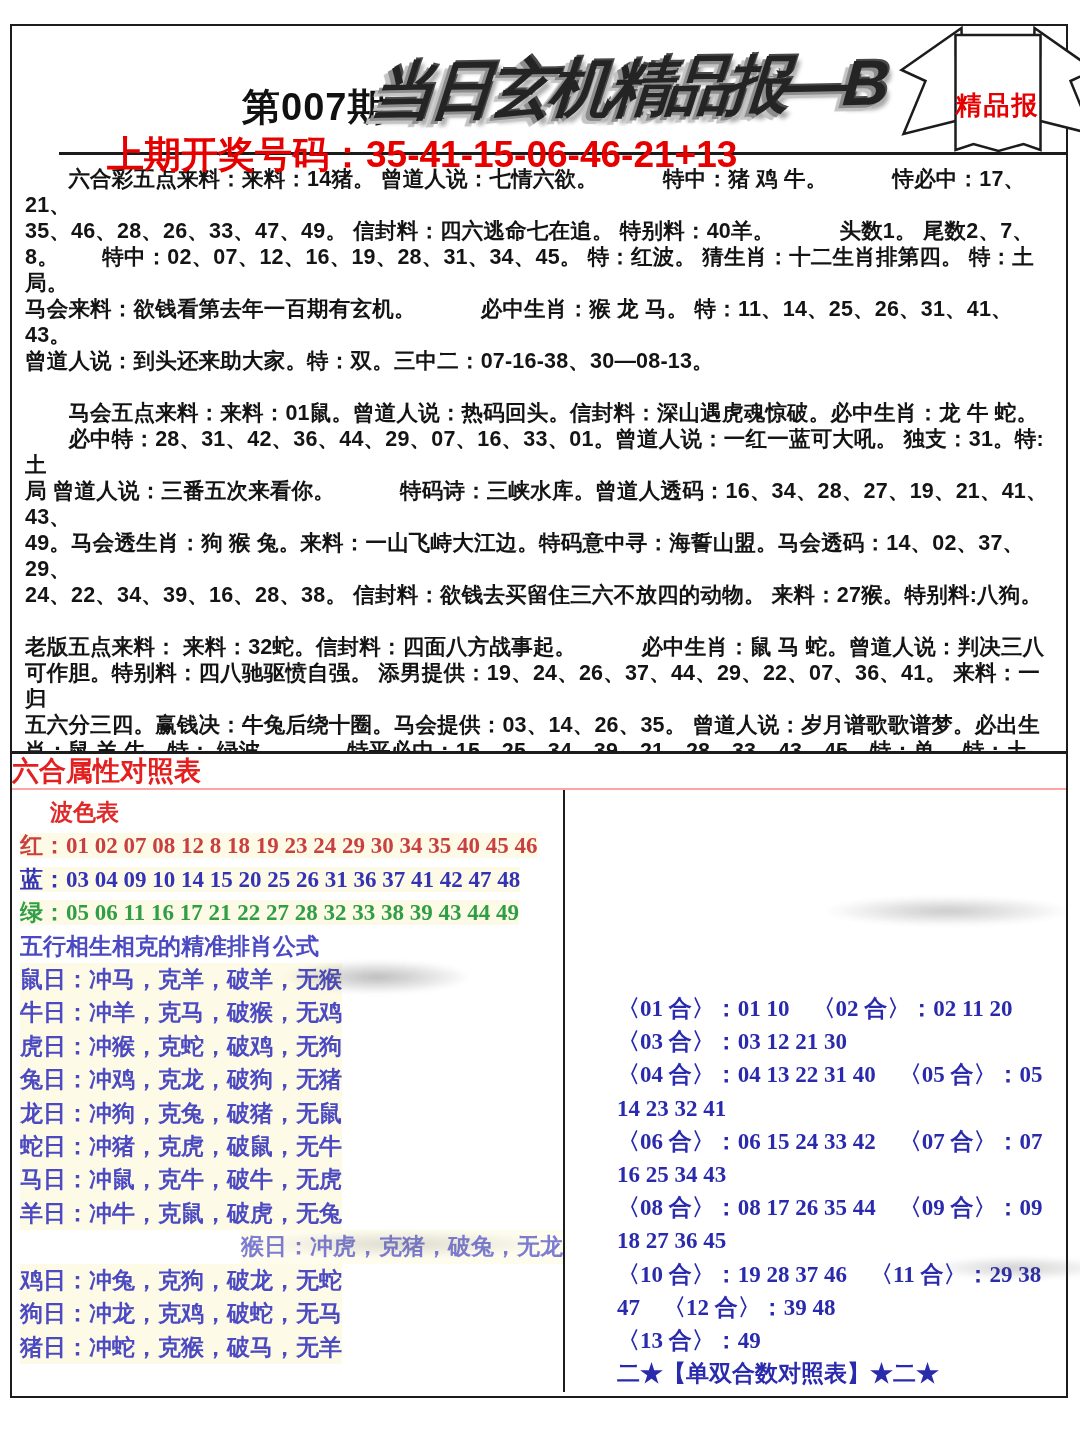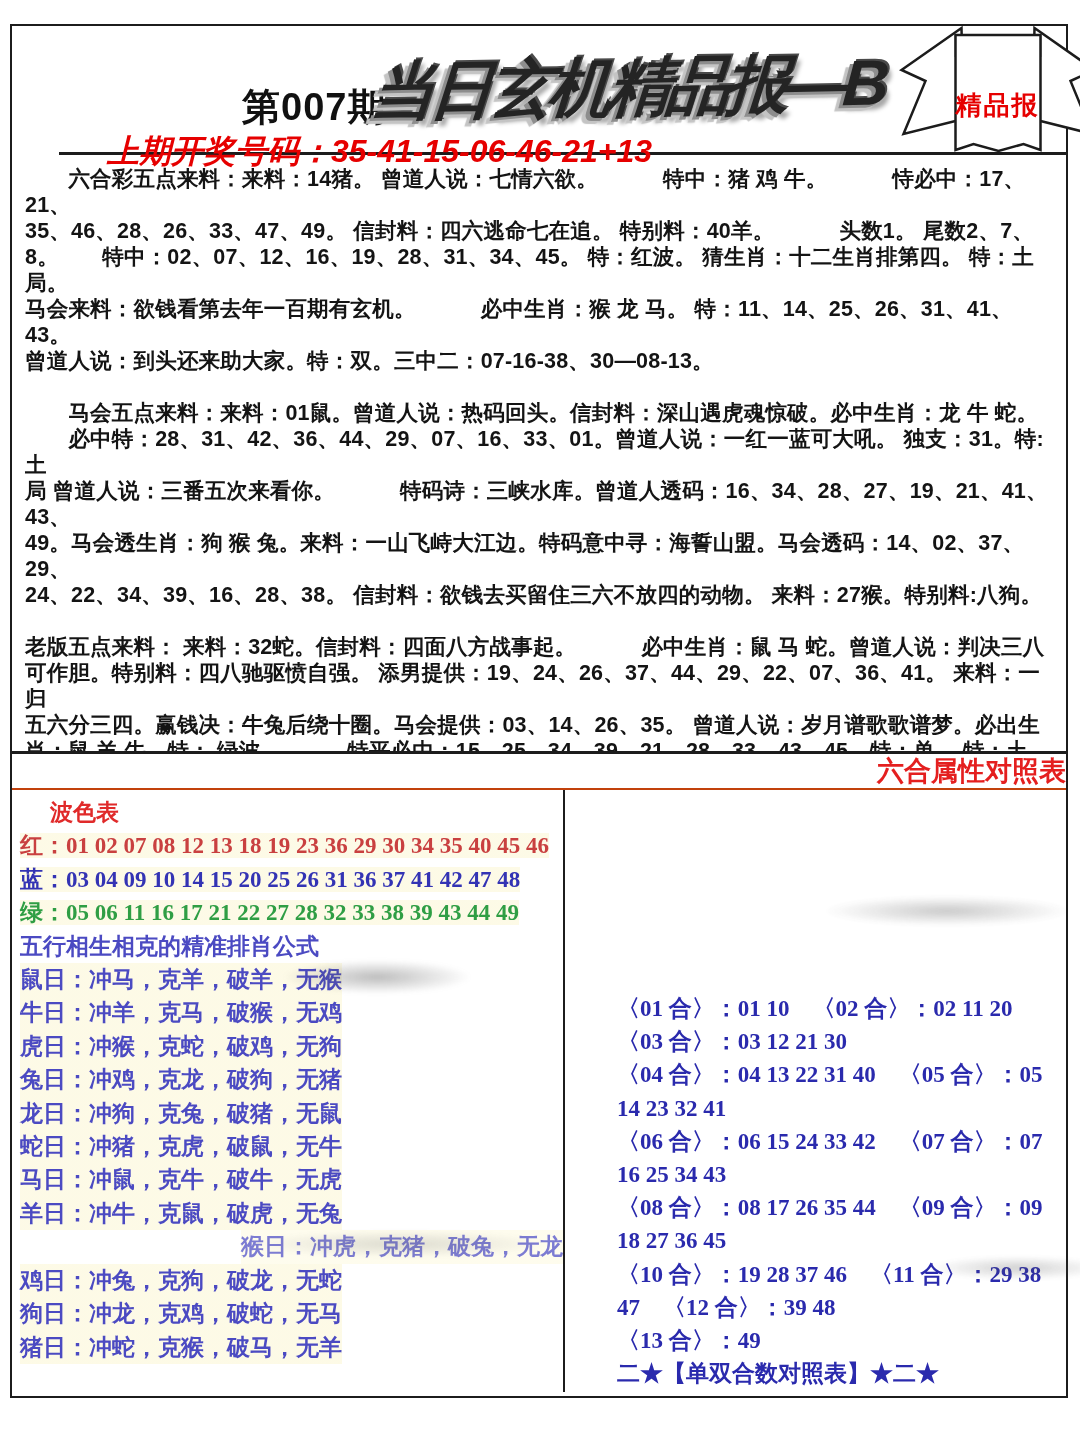--- a/index.html
+++ b/index.html
@@ -14,32 +14,32 @@
   }
   
   .header{position:relative;height:126px;border-bottom:3px solid #1c1c1c;margin-left:47px;}
   .issue{position:absolute;left:183px;top:56px;font-size:38px;font-weight:900;color:#111;letter-spacing:1px;}
   .title3d{
     position:absolute;left:312px;top:18px;white-space:nowrap;
     font-size:64px;font-weight:900;font-style:italic;letter-spacing:-5px;color:#242424;
     transform:rotate(-1deg) skewX(-5deg);
     text-shadow:-4px 3px 0 #8d8d8d,-8px 6px 1px #c4c4c4,2px -2px 0 #4a4a4a,4px 5px 4px rgba(0,0,0,.35);
   }
-  .lastdraw{position:absolute;left:48px;top:104px;font-size:32px;font-weight:900;color:#e60000;white-space:nowrap;font-style:italic;}
+  .lastdraw{position:absolute;left:48px;top:104px;font-size:37px;font-weight:900;color:#e60000;white-space:nowrap;}
   .ribbon{position:absolute;left:833px;top:-4px;width:212px;height:138px;z-index:5;}
   
   .tips{
     height:585px;border-bottom:3px solid #1c1c1c;padding:11px 12px 0 13px;
     font-size:21.5px;line-height:26px;font-weight:bold;color:#141414;overflow:hidden;
   }
   .para{white-space:pre-wrap;margin:0 5px 26px 0;letter-spacing:0.2px;}
   
   .band{
-    height:34px;border-bottom:2px solid #c2410c;
-    text-align:right;padding-left:372px;
+    height:34px;border-bottom:2px solid #fca5a5;
+    text-align:left;
   }
   .band span{font-size:27px;font-weight:900;color:#e41f1f;line-height:34px;}
   
   .bottom{display:flex;height:602px;gap:36px;}
   .leftcol{
     width:543px;border-right:2px solid #1c1c1c;padding:6px 0 0 8px;
     font-size:23px;line-height:33.4px;font-weight:bold;overflow:hidden;
   }
   .wave-title{color:#e02a2a;padding-left:30px;}
   .wave-row{font-family:"Liberation Serif",serif;white-space:nowrap;}
@@ -106,21 +106,21 @@
   </div>
 
   <div class="band">
     <span>六合属性对照表</span>
   </div>
 
   <div class="bottom">
 
     <div class="leftcol">
       <div class="wave-title">波色表</div>
-      <div class="wave-row wave-red"><span class="hl">红：01 02 07 08 12 13 18 19 23 36 29 30 34 35 40 45 46</span></div>
+      <div class="wave-row wave-red"><span class="hl">红：01 02 07 08 12 8 18 19 23 24 29 30 34 35 40 45 46</span></div>
       <div class="wave-row wave-blue"><span class="hl">蓝：03 04 09 10 14 15 20 25 26 31 36 37 41 42 47 48</span></div>
       <div class="wave-row wave-green"><span class="hl">绿：05 06 11 16 17 21 22 27 28 32 33 38 39 43 44 49</span></div>
       <div class="wuxing-title">五行相生相克的精准排肖公式</div>
       <div class="zline"><span class="zrow">鼠日：冲马，克羊，破羊，无猴</span></div>
       <div class="zline"><span class="zrow">牛日：冲羊，克马，破猴，无鸡</span></div>
       <div class="zline"><span class="zrow">虎日：冲猴，克蛇，破鸡，无狗</span></div>
       <div class="zline"><span class="zrow">兔日：冲鸡，克龙，破狗，无猪</span></div>
       <div class="zline"><span class="zrow">龙日：冲狗，克兔，破猪，无鼠</span></div>
       <div class="zline"><span class="zrow">蛇日：冲猪，克虎，破鼠，无牛</span></div>
       <div class="zline"><span class="zrow">马日：冲鼠，克牛，破牛，无虎</span></div>

